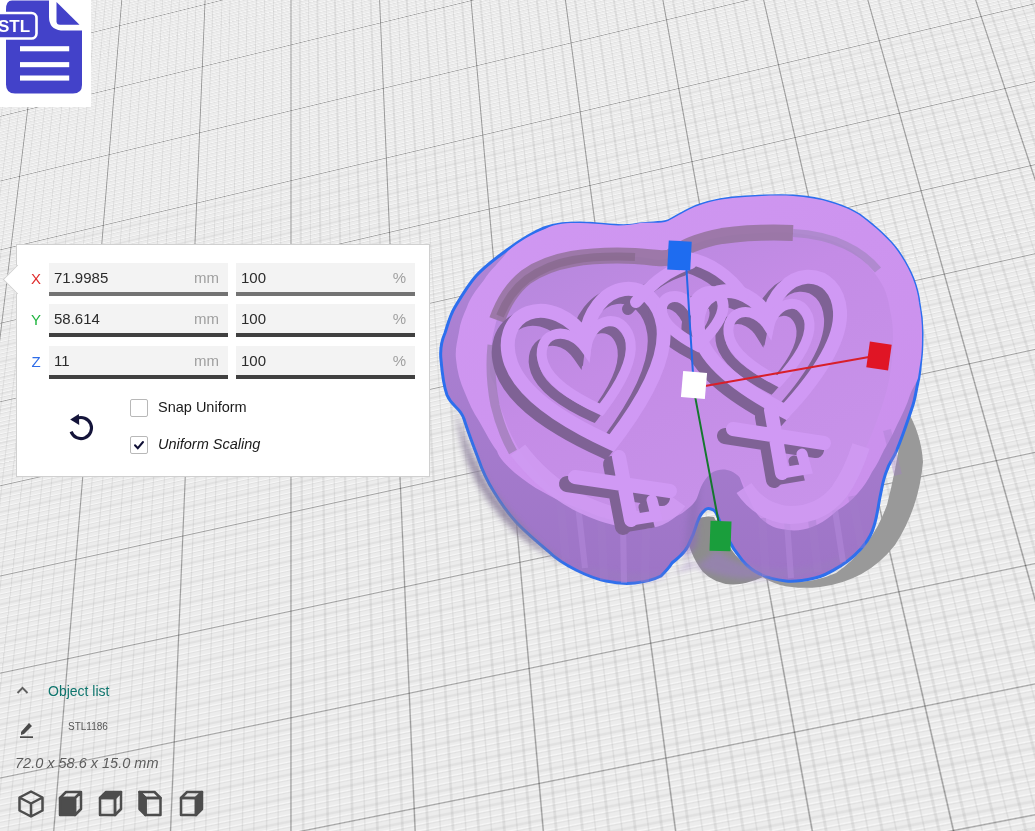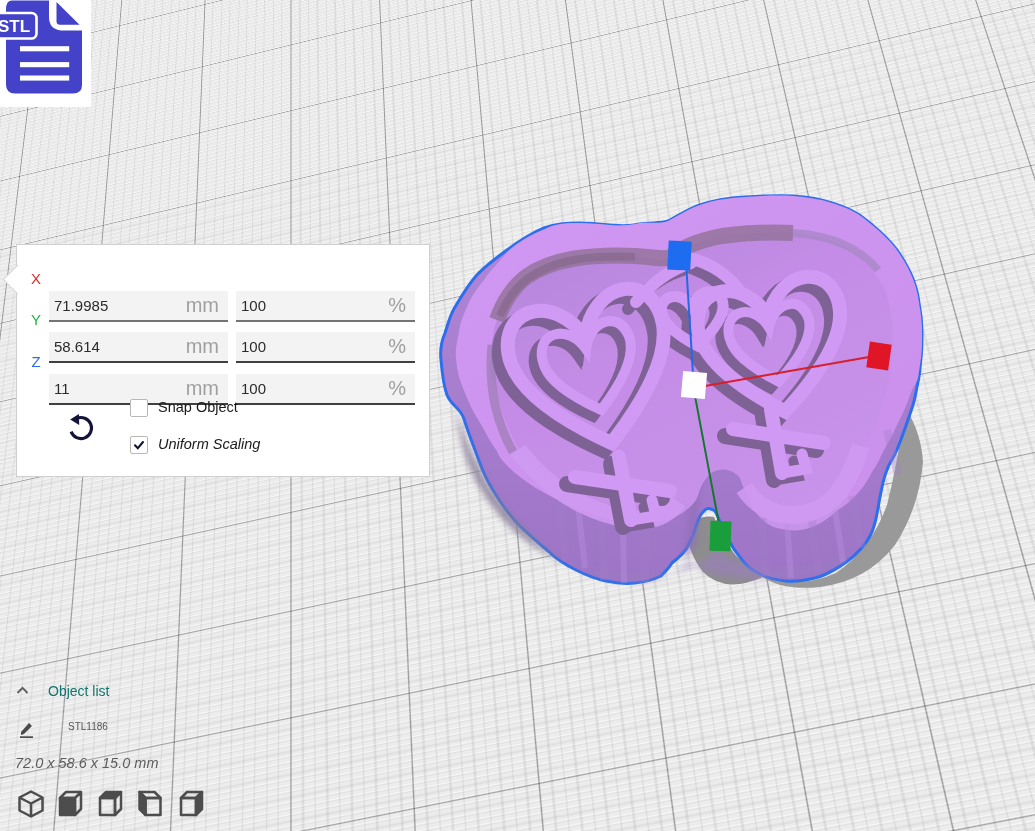--- a/index.html
+++ b/index.html
@@ -19,24 +19,24 @@
   
   #stlbox{position:absolute;left:0;top:0;width:91px;height:107px;background:#fff;}
   
   #panel{position:absolute;left:16px;top:244px;width:412px;height:231px;
          background:#fff;border:1px solid #d0d0d0;}
   #panel .arrow{position:absolute;left:-10.5px;top:24px;width:20px;height:20px;
          background:#fff;border-left:1px solid #d0d0d0;border-bottom:1px solid #d0d0d0;
          transform:rotate(45deg);}
   .axisrow{position:absolute;height:31px;}
   .axislab{position:absolute;left:11px;width:16px;font-size:15px;line-height:31px;text-align:center;}
-  .fld{position:absolute;height:29px;background:#f3f3f3;border-bottom:2px solid #404040;
-       font-size:15px;color:#2b2b2b;line-height:29px;margin-top:28px;}
+  .fld{position:absolute;height:29px;background:#f3f3f3;border-bottom:4px solid #404040;
+       font-size:15px;color:#2b2b2b;line-height:29px;}
   .fld .val{position:absolute;left:5px;top:0;}
-  .fld .unit{position:absolute;right:9px;top:0;color:#a0a0a0;font-size:20px;}
+  .fld .unit{position:absolute;right:9px;top:0;color:#a0a0a0;font-size:15px;}
   .f1{left:32px;width:179px;}
   .f2{left:219px;width:179px;}
   .cb{position:absolute;width:16px;height:16px;background:#fff;border:1px solid #b8b8b8;border-radius:2px;}
   .cblab{position:absolute;font-size:14.5px;color:#1a1a1a;}
   
   .botxt{position:absolute;color:#555;}
 </style>
 </head>
 <body>
 <div id="grid"></div>
@@ -178,21 +178,21 @@
     <div class="fld f2">
         <span class="val">100</span>
         <span class="unit">%</span>
       </div>
   </div>
   <svg width="30" height="30" viewBox="0 0 30 30" style="position:absolute;left:49px;top:168px;">
     <path d="M 10.6,5.5 A 10.5,10.5 0 1 1 5.1,18.6" fill="none" stroke="#14143a" stroke-width="3.1"></path>
     <path d="M 4.2,6.6 L 12.9,0.9 L 13.2,12.1 Z" fill="#14143a"></path>
   </svg>
   <div class="cb" style="left:113px;top:154px;"></div>
-  <div class="cblab" style="left:141px;top:154px;">Snap Object</div>
+  <div class="cblab" style="left:141px;top:154px;">Snap Uniform</div>
   <div class="cb" style="left:113px;top:191px;">
     <svg width="16" height="16" viewBox="0 0 16 16">
         <path d="M 4,8.2 L 6.8,11.2 L 12,5" fill="none" stroke="#101036" stroke-width="2" stroke-linecap="round"></path>
       </svg>
   </div>
   <div class="cblab" style="left:141px;top:191px;font-style:italic;">Uniform Scaling</div>
 </div>
 
 <svg width="13" height="9" viewBox="0 0 13 9" style="position:absolute;left:16px;top:686px;">
   <path d="M 1.5,7 L 6.5,1.8 L 11.5,7" fill="none" stroke="#606060" stroke-width="1.9"></path>

